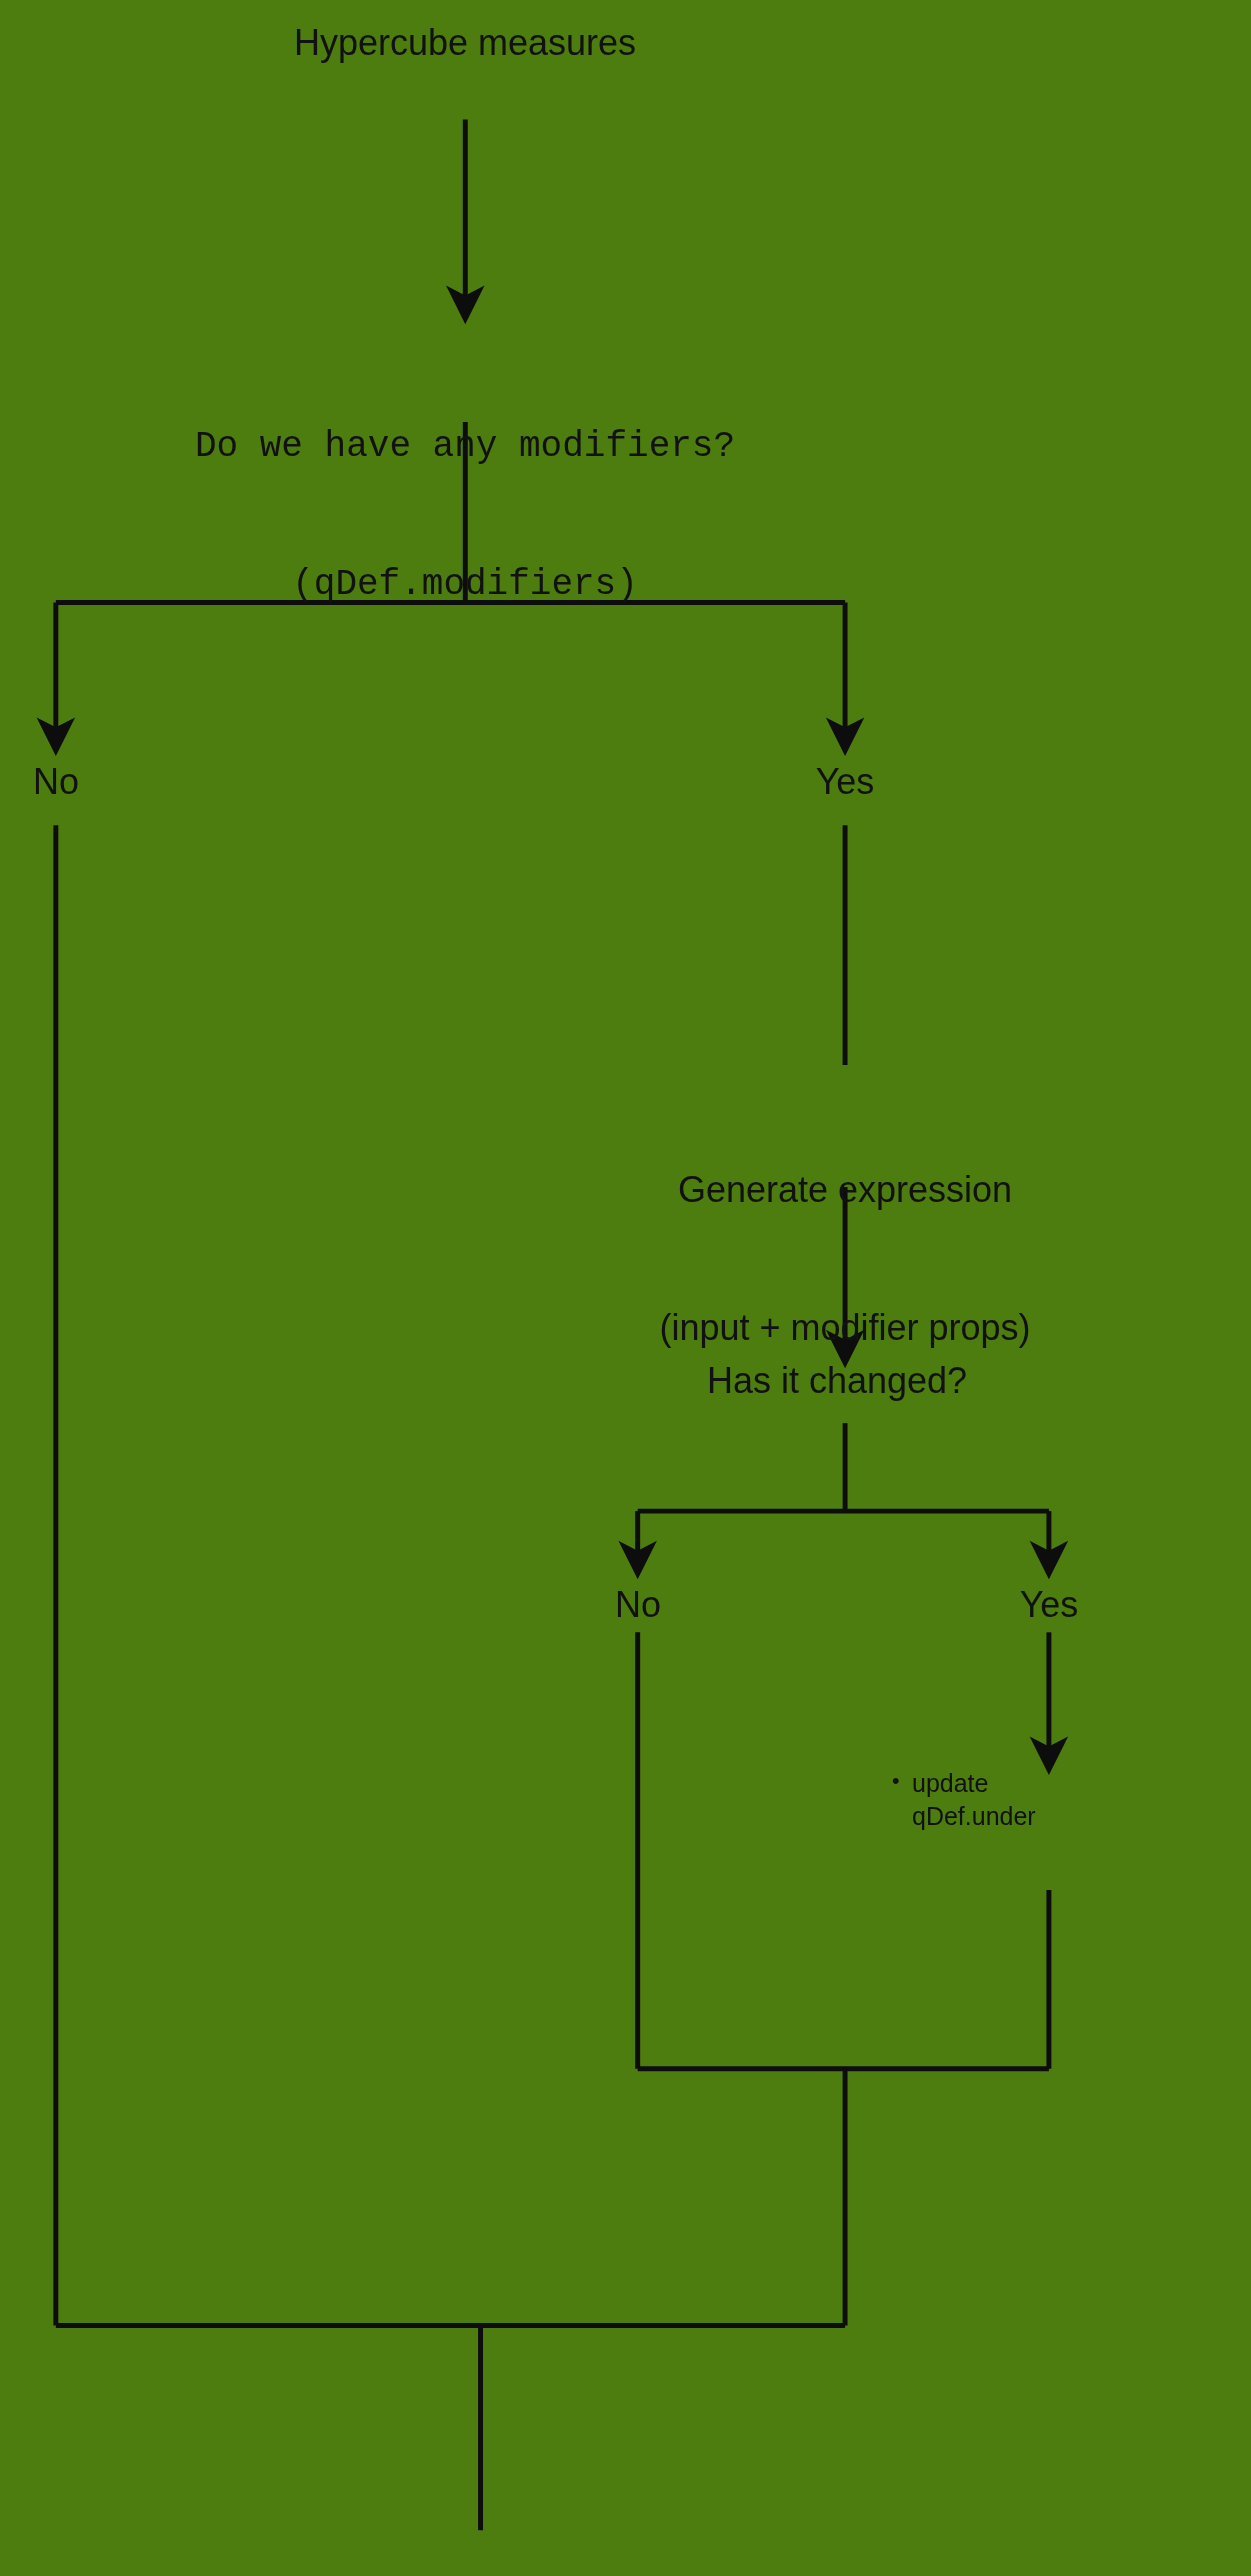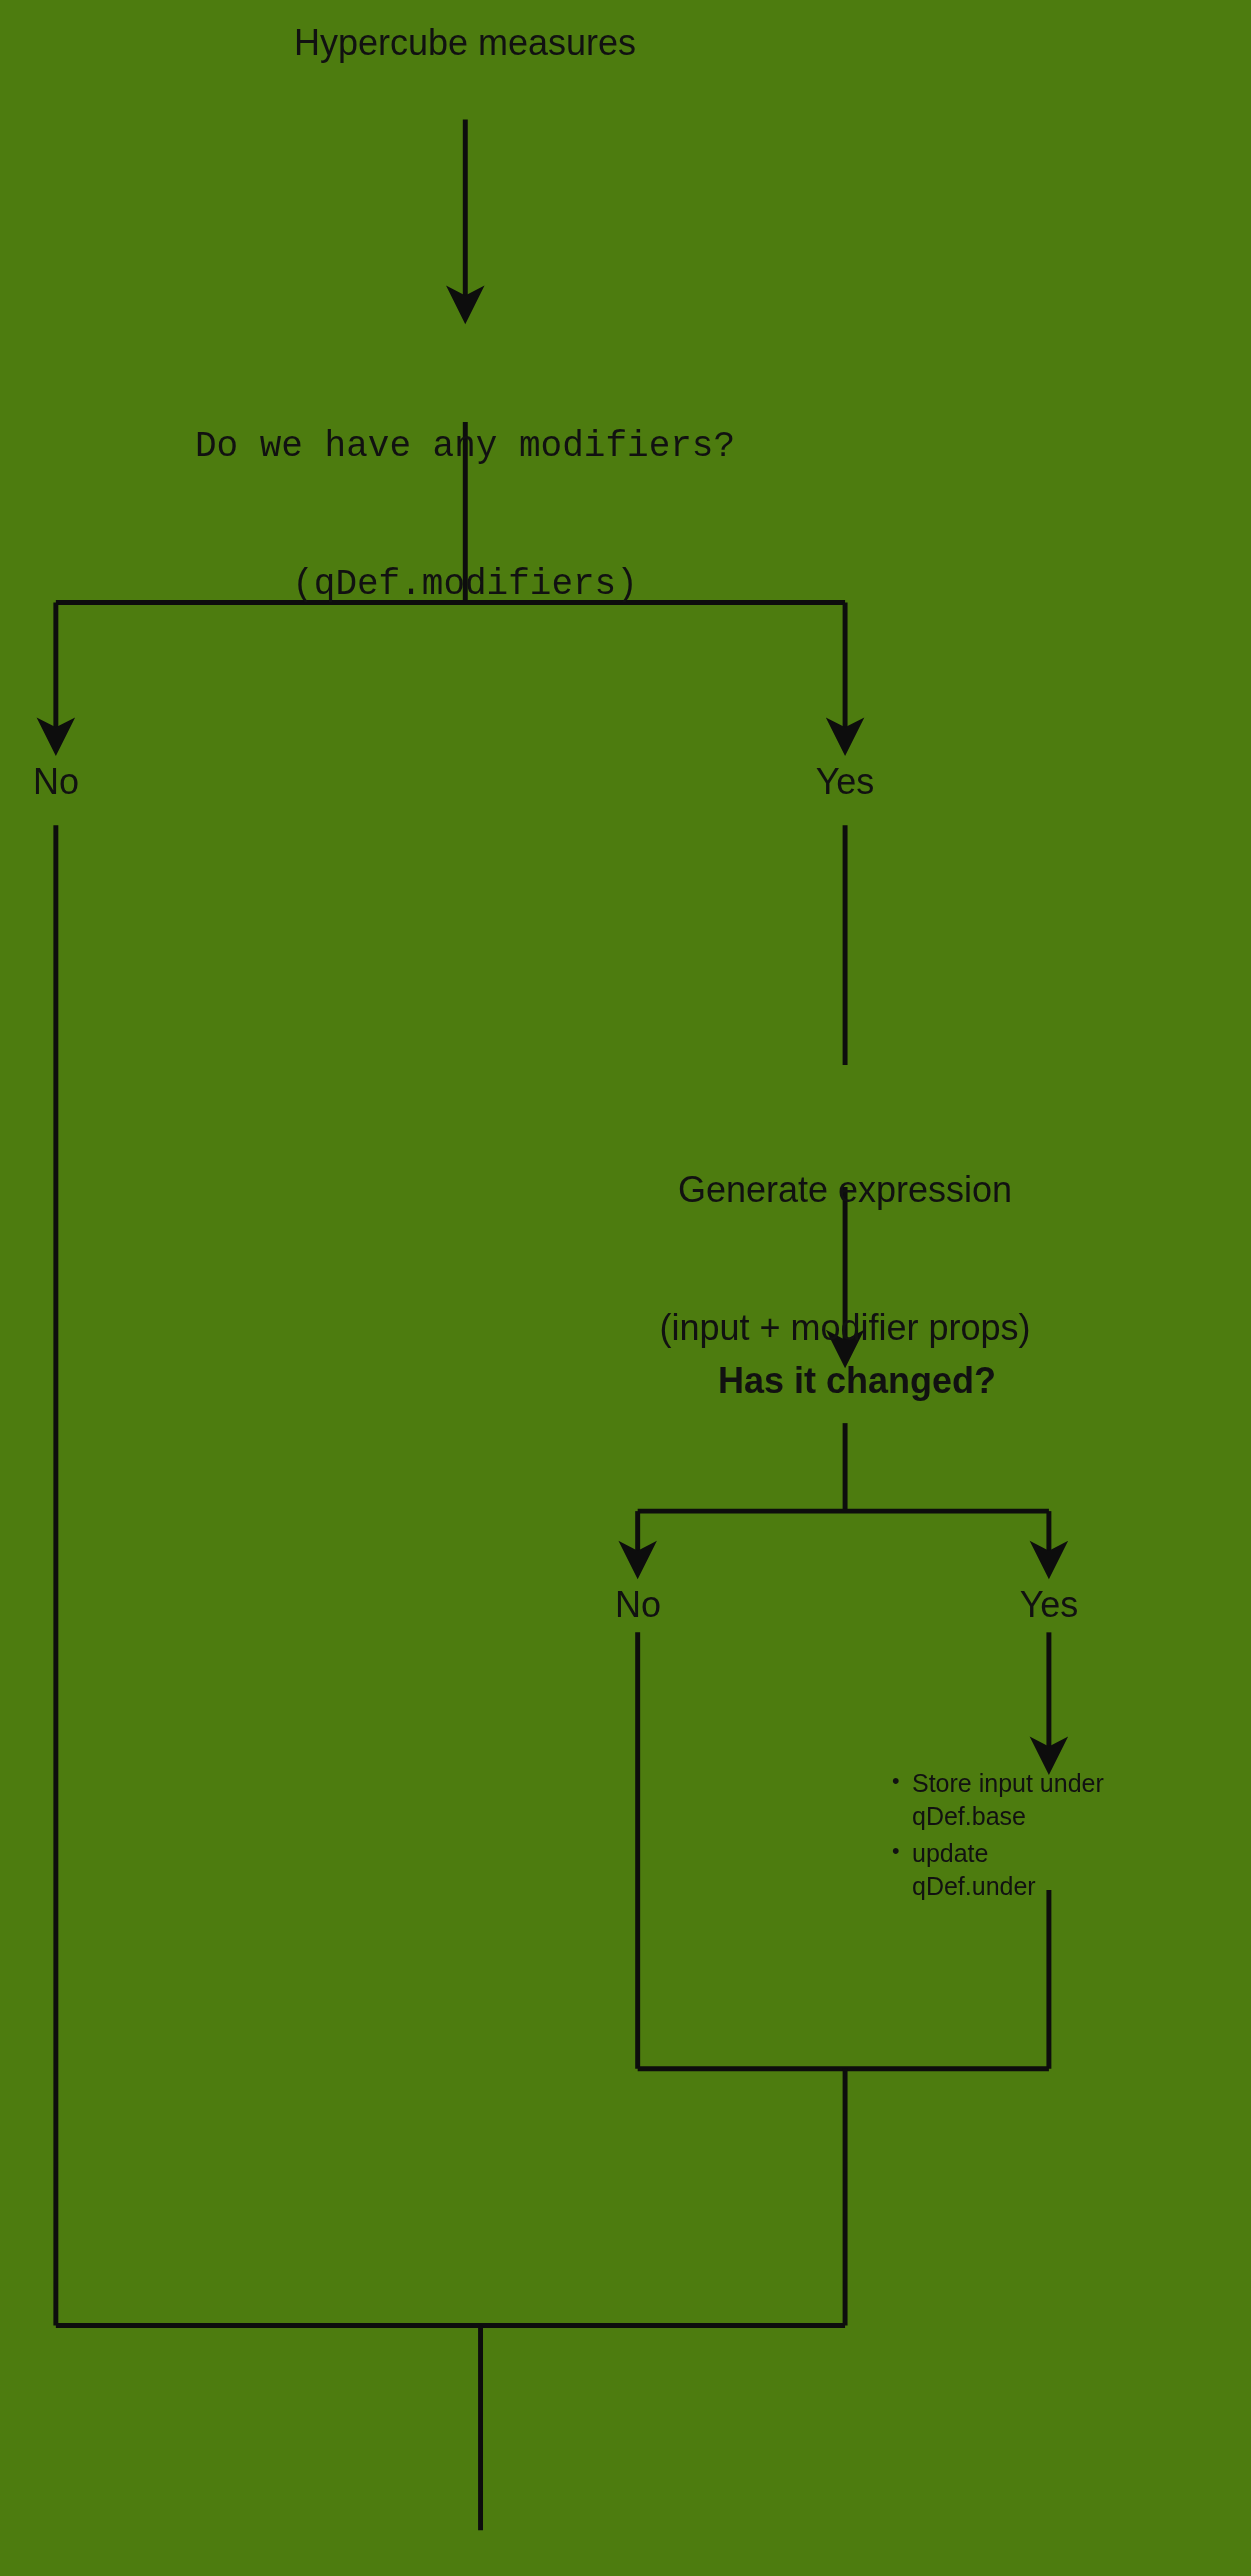--- a/index.html
+++ b/index.html
@@ -128,27 +128,26 @@
 
   <div class="node-label node-branch" style="left:-34px; top:759px; width:180px;">No</div>
 
   <div class="node-label node-branch" style="left:755px; top:759px; width:180px;">Yes</div>
 
   <div class="node-label node-step" style="left:468px; top:1075px; width:754px;">
     <div>Generate expression</div>
     <div>(input + modifier props)</div>
   </div>
 
-  <div class="node-label node-step" style="left:480px; top:1358px; width:754px;font-weight:bold;">Has it changed?</div>
+  <div class="node-label node-step" style="left:460px; top:1358px; width:754px;">Has it changed?</div>
 
   <div class="node-label node-branch" style="left:548px; top:1582px; width:180px;">No</div>
 
   <div class="node-label node-branch" style="left:959px; top:1582px; width:180px;">Yes</div>
 
   <div class="bullet-block" style="left:889px; top:1767px; width:233px;">
     <ul>
-      <li>Store input under qDef.base</li>
       <li>update qDef.under</li>
     </ul>
   </div>
 
 </div>
 
 
 </body></html>

